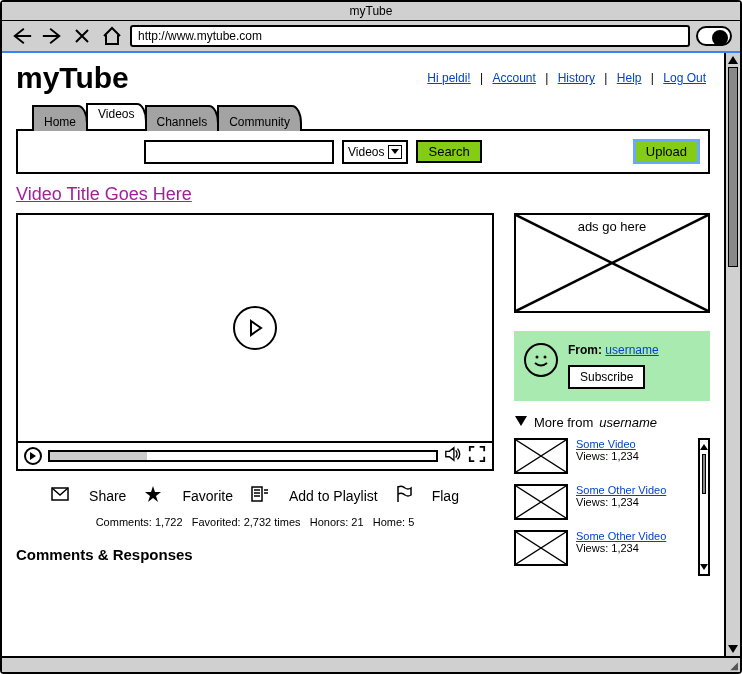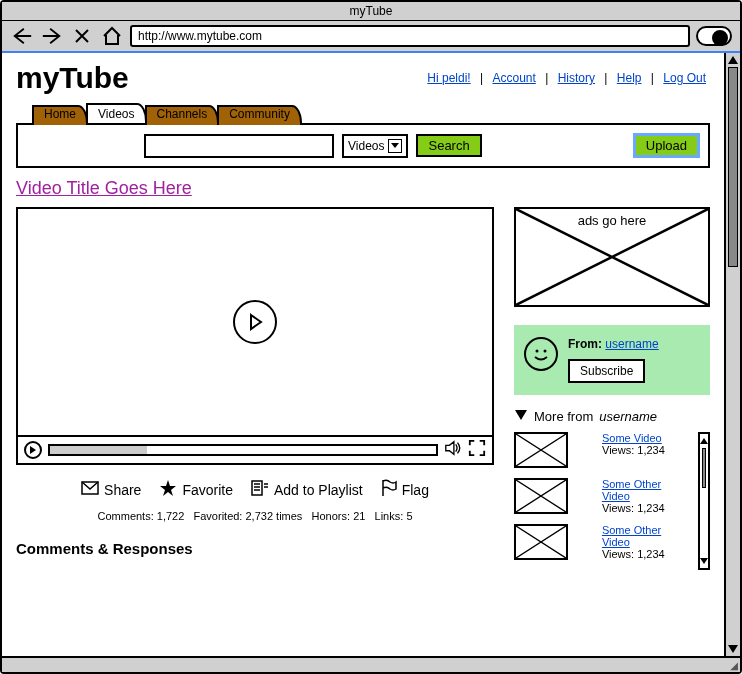--- a/index.html
+++ b/index.html
@@ -127,23 +127,23 @@
   padding: 2px 10px;
   font-size: 12px;
   border-top-right-radius: 10px 18px;
   margin-right: -2px;
   background: #fff;
   cursor: pointer;
   position: relative;
 }
 .tab.active { z-index: 2; }
 .tab:not(.active) {
-  background: #a16207;
+  background: #a3a3a3;
   top: 2px;
-  padding-top: 0;
+  padding-top: 8px;
   padding-bottom: 2px;
 }
 .search-row {
   border: 2px solid #000;
   padding: 8px;
   display: flex;
   align-items: center;
   gap: 8px;
   margin-bottom: 10px;
 }
@@ -250,21 +250,21 @@
 .actions-row {
   display: flex;
   justify-content: center;
   gap: 18px;
   font-size: 14px;
   margin: 14px 0 10px;
 }
 .action-item {
   display: flex;
   align-items: center;
-  gap: 5px;
+  gap: 20px;
   cursor: pointer;
 }
 .stats-row {
   font-size: 11px;
   text-align: center;
   margin-bottom: 18px;
 }
 .section-heading {
   font-size: 15px;
   font-weight: bold;
@@ -338,21 +338,21 @@
   display: flex;
   gap: 8px;
   margin-bottom: 10px;
 }
 .thumb {
   width: 54px; height: 36px;
   border: 2px solid #000;
   position: relative;
 }
 .thumb svg { position: absolute; inset: 0; width: 100%; height: 100%; }
-.related-meta { font-size: 11px; margin-left: 26px; }
+.related-meta { font-size: 11px; }
 .related-meta a { color: #0044cc; text-decoration: underline; display: block; }
 .statusbar {
   background: #d0d0d0;
   border-top: 2px solid #000;
   height: 16px;
   position: relative;
 }
 .resize-grip {
   position: absolute;
   right: 2px; bottom: 1px;
@@ -503,21 +503,21 @@
             </div>
           </div>
 
           <div class="stats-row">
             <span>Comments:</span>
             <span>1,722</span>&nbsp;&nbsp;
             <span>Favorited:</span>
             <span>2,732 times</span>&nbsp;&nbsp;
             <span>Honors:</span>
             <span>21</span>&nbsp;&nbsp;
-            <span>Links:</span>
+            <span>Home:</span>
             <span>5</span>
           </div>
 
           <div class="section-heading">Comments &amp; Responses</div>
         </div>
 
         <div class="right-col">
           <div class="ad-box">
             <span style="position:relative;z-index:1">ads go here</span>
             <svg class="cross" viewBox="0 0 100 60" preserveAspectRatio="none">

